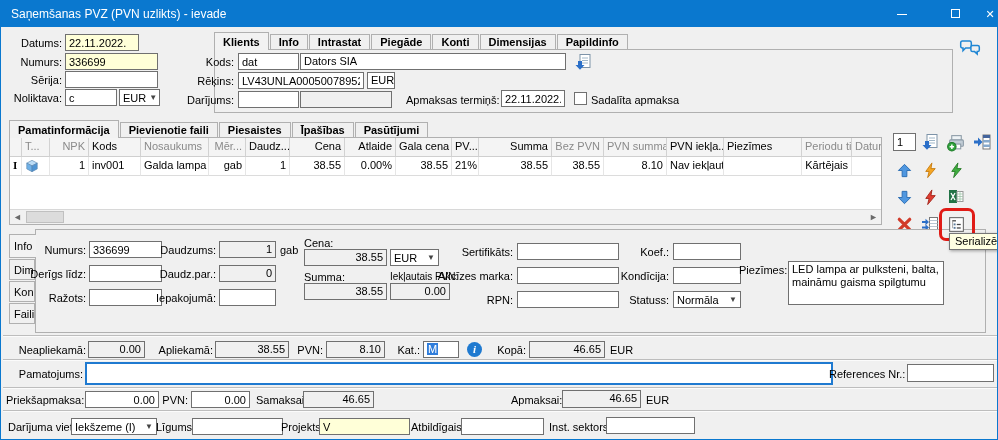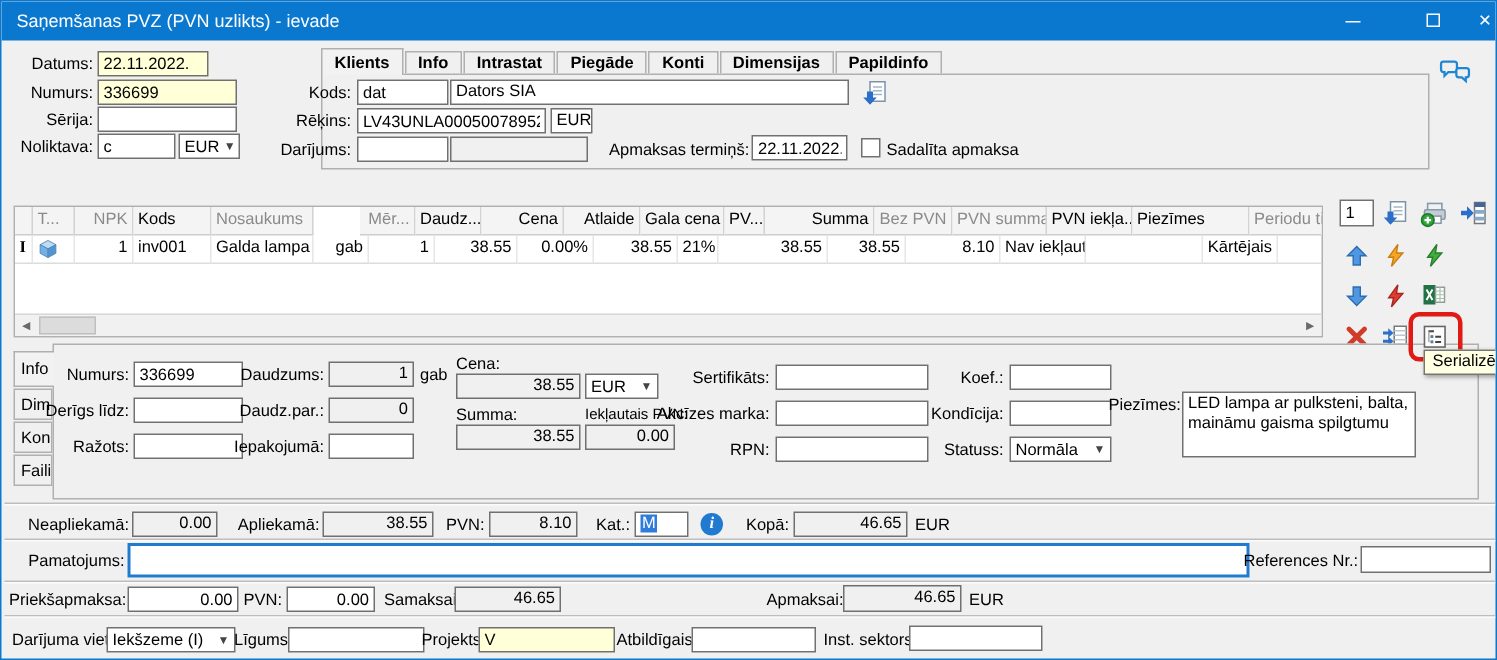--- a/index.html
+++ b/index.html
@@ -125,29 +125,36 @@
   <span class="cb" style="left:573px;top:91px"></span>
   <div class="lbl" style="left:590px;top:93px">Sadalīta apmaksa</div>
 
   <div class="abs" style="left:957px;top:38px">
     <svg width="24" height="19" viewBox="0 0 24 19">
       <path fill="none" stroke="#1f86d4" stroke-width="1.5" d="M2.7 3.7 Q2.7 2 4.4 2 H11.6 Q13.3 2 13.3 3.7 V7.3 Q13.3 9 11.6 9 H7.6 L5 11.6 V9 H4.4 Q2.7 9 2.7 7.3 Z"></path>
       <path fill="#f0f0f0" stroke="#1f86d4" stroke-width="1.5" d="M14.6 6.4 H19.6 Q21.3 6.4 21.3 8.1 V10.9 Q21.3 12.6 19.6 12.6 H19.2 V15 L16.6 12.6 H14.6 Q12.9 12.6 12.9 10.9 V8.1 Q12.9 6.4 14.6 6.4 Z"></path>
     </svg>
   </div>
 
+  <div class="tabstrip" id="main-tabs" style="left:8px;top:119px">
+      <div class="tab active">Pamatinformācija</div>
+      <div class="tab">Pievienotie faili</div>
+      <div class="tab">Piesaistes</div>
+      <div class="tab">Īpašības</div>
+      <div class="tab">Pasūtījumi</div>
+    </div>
 
   <div id="grid">
     <div class="trow" id="grid-head">
         <div class="th" style="width: 12px;"></div>
         <div class="th muted" style="width: 28px;">T...</div>
         <div class="th muted num" style="width: 39px;">NPK</div>
         <div class="th" style="width: 52px;">Kods</div>
         <div class="th muted" style="width: 68px;">Nosaukums</div>
-        <div class="th muted num" style="width: 37px; margin-left: 31px;">Mēr...</div>
+        <div class="th muted num" style="width: 37px;">Mēr...</div>
         <div class="th num" style="width: 44px;">Daudz...</div>
         <div class="th num" style="width: 55px;">Cena</div>
         <div class="th num" style="width: 51px;">Atlaide</div>
         <div class="th num" style="width: 56px;">Gala cena</div>
         <div class="th" style="width: 27px;">PV...</div>
         <div class="th num" style="width: 73px;">Summa</div>
         <div class="th muted num" style="width: 52px;">Bez PVN</div>
         <div class="th muted num" style="width: 63px;">PVN summa</div>
         <div class="th" style="width: 57px;">PVN iekļa...</div>
         <div class="th" style="width: 78px;">Piezīmes</div>

